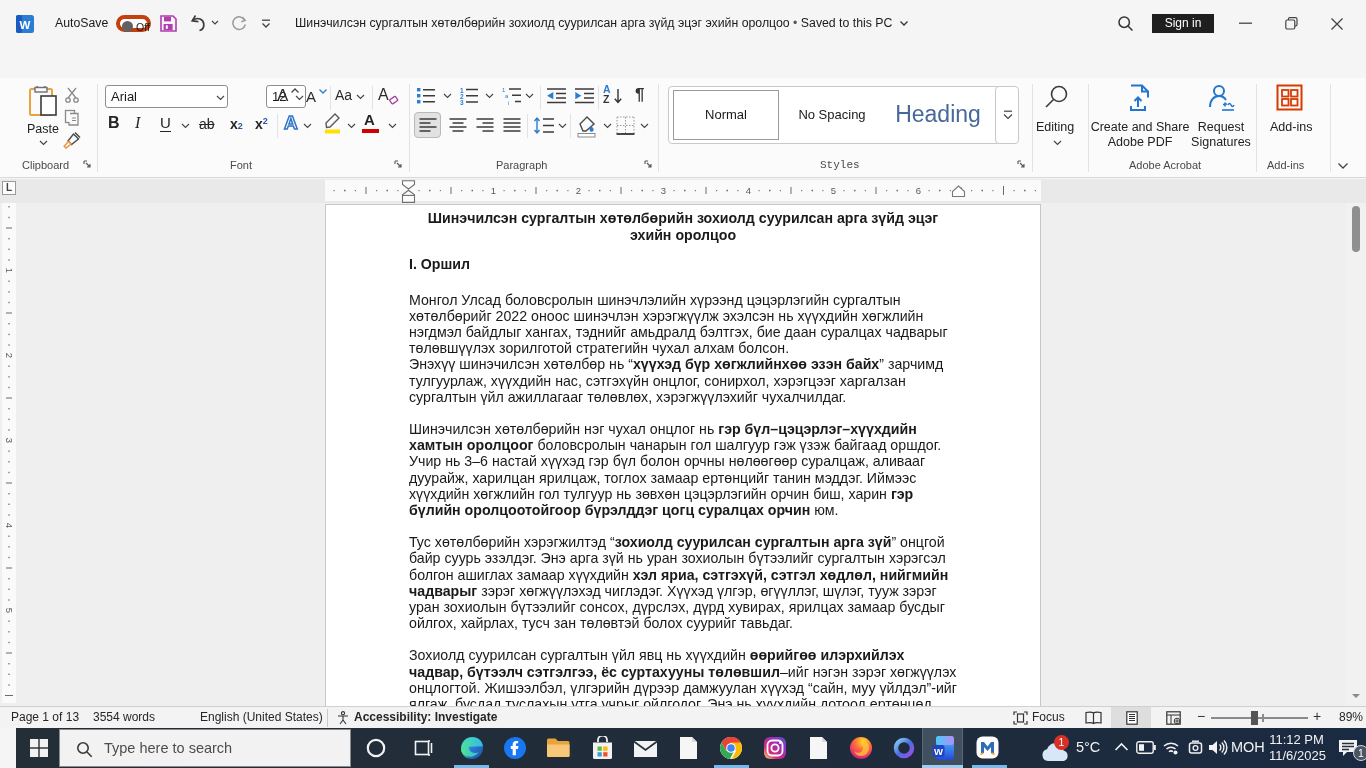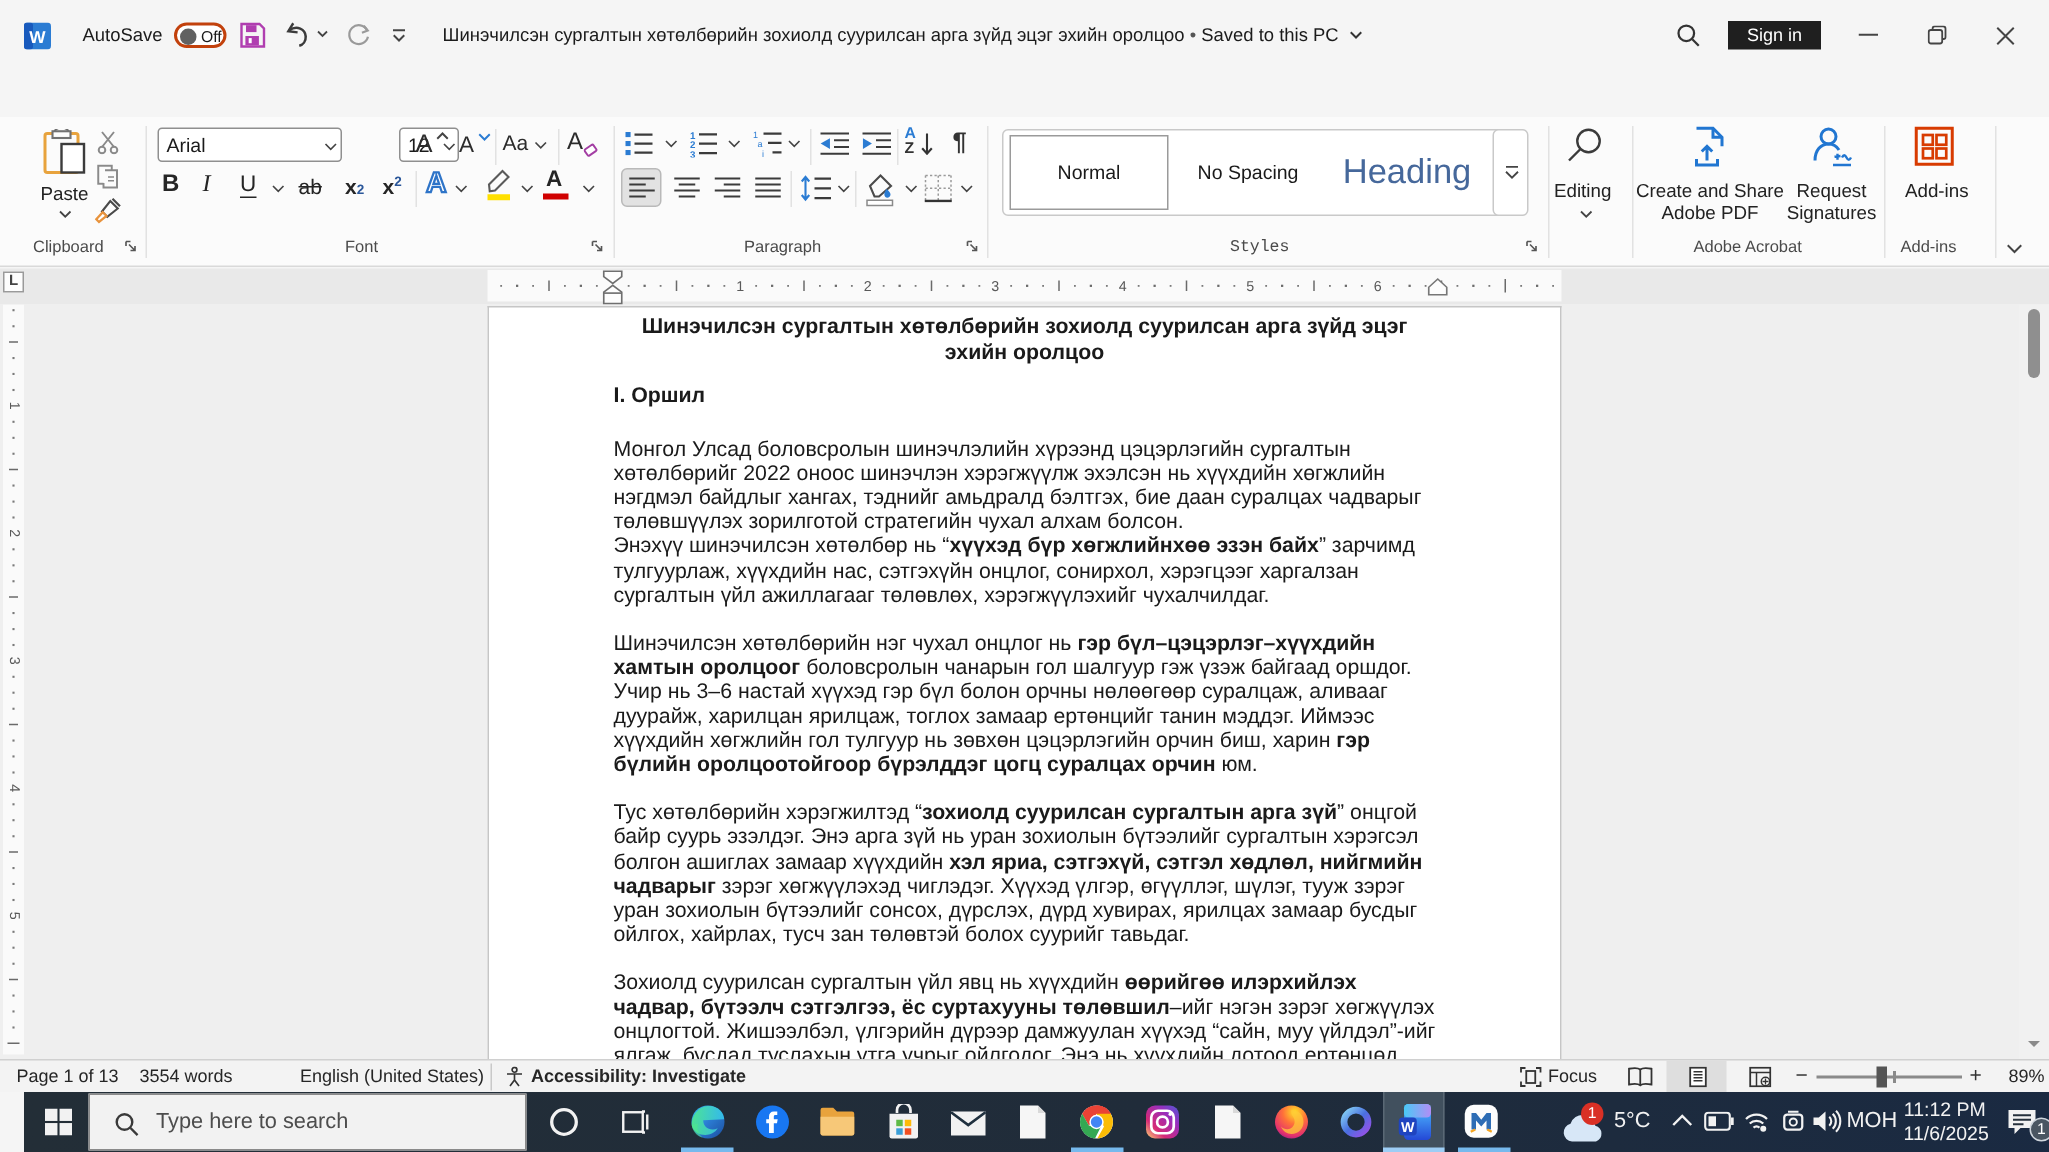--- a/index.html
+++ b/index.html
@@ -29,21 +29,21 @@
 
 <div class="abs" id="titlebar">
 
   <svg class="abs" style="left:16px;top:15px" width="18" height="18">
     <rect x="0" y="0" width="18" height="18" rx="2.5" fill="#2b7cd3"></rect>
     <rect x="0" y="0" width="6" height="18" rx="2" fill="#185abd"></rect>
     <text x="9" y="13.5" font-size="11.5" font-weight="bold" fill="#fff" text-anchor="middle" font-family="Liberation Sans">W</text>
   </svg>
   <div class="abs tb-txt" style="left:55px;top:16px;">AutoSave</div>
 
-  <div class="abs" style="left:116px;top:15px;width:35px;height:17px;border:2px solid #c2410c;border-radius:9px;background:#fff;">
+  <div class="abs" style="left:116px;top:15px;width:35px;height:17px;border:4px solid #c2410c;border-radius:9px;background:#fff;">
     <div class="abs" style="left:2px;top:2px;width:11px;height:11px;border-radius:50%;background:#616161;"></div>
     <div class="abs" style="left:16px;top:2px;font-size:10.5px;color:#1b1b1b;">Off</div>
   </div>
 
   <svg class="abs" style="left:159px;top:14px" width="19" height="19" viewBox="0 0 19 19">
     <path d="M2 2 h12 l3 3 v12 h-15 z" fill="none" stroke="#b03eb0" stroke-width="1.6"></path>
     <rect x="5" y="2.8" width="7" height="4.6" fill="#b03eb0"></rect>
     <rect x="4.6" y="10" width="9" height="6.2" fill="#b03eb0"></rect>
     <rect x="6.8" y="11.4" width="2" height="3.4" fill="#fff"></rect>
   </svg>

